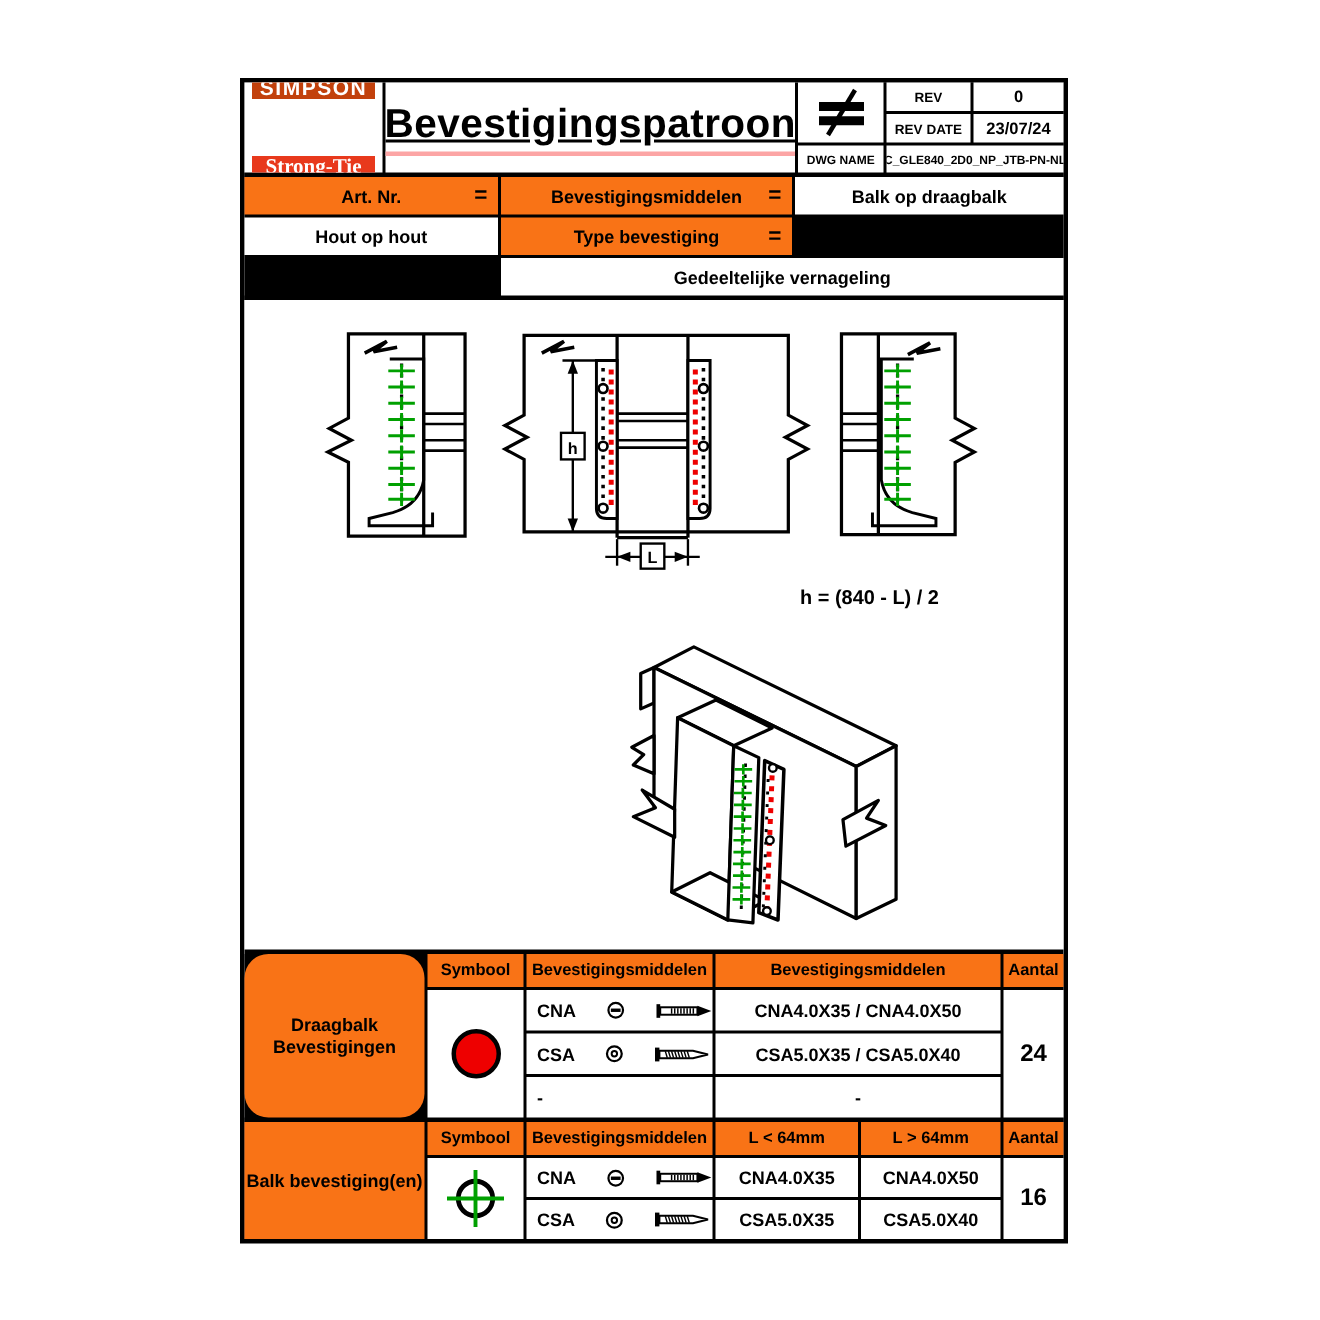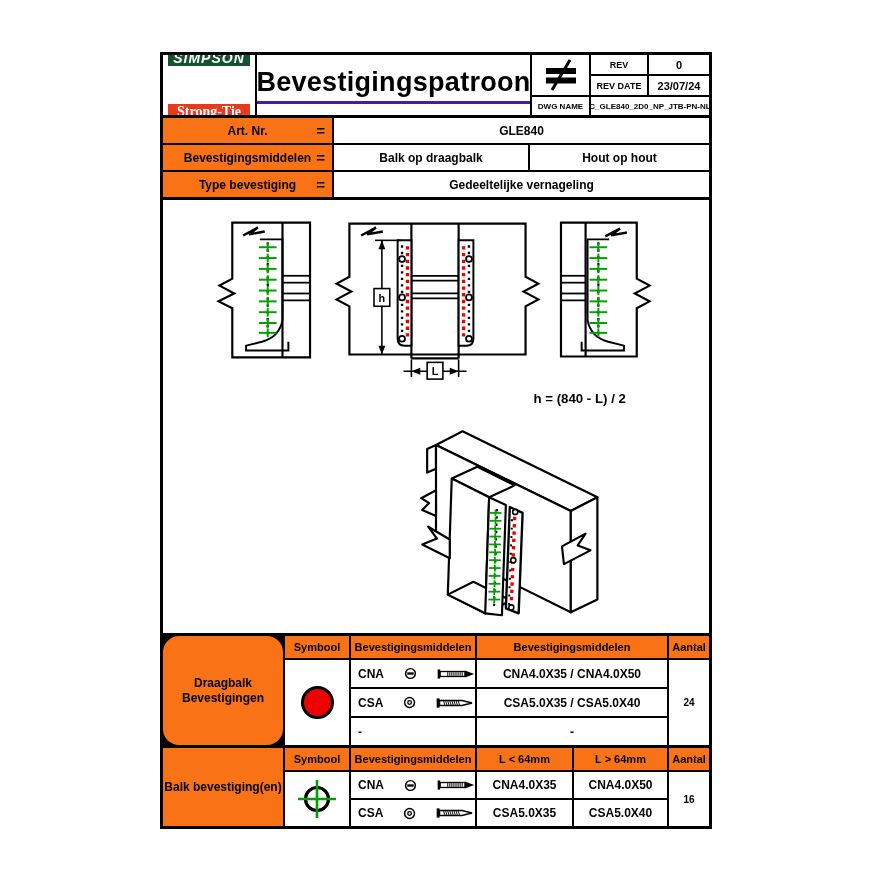--- a/index.html
+++ b/index.html
@@ -10,27 +10,27 @@
 
   
   .gridtab{display:grid;background:#000;gap:2px;}
   .cell{background:#fff;display:flex;align-items:center;justify-content:center;
         font-weight:bold;overflow:hidden;white-space:nowrap;}
   .gray{background:#f97316;}
 
   
   .hdr{grid-template-columns:92px 1fr 177px;height:60px;border-bottom:3px solid #000;flex:0 0 auto;}
   .logo-cell{flex-direction:column;gap:2px;padding:3px;box-sizing:border-box;justify-content:center;}
-  .logo-black{background:#14532d;color:#fff;font-size:14px;font-weight:bold;letter-spacing:1px;
-              width:82px;height:24px;display:flex;align-items:center;justify-content:center;font-style:italic;}
+  .logo-black{background:#c2410c;color:#fff;font-size:14px;font-weight:bold;letter-spacing:1px;
+              width:82px;height:24px;display:flex;align-items:center;justify-content:center;}
   .logo-red{background:#e8391c;color:#fff;font-size:14px;font-weight:bold;
             font-family:"Liberation Serif",serif;width:82px;height:24px;
             display:flex;align-items:center;justify-content:center;margin-top:36px;}
   .title-cell{font-size:27px;font-weight:bold;}
-  .title-cell .ttl{border-bottom:3px solid #4c1d95;padding:0 6px 3px 6px;letter-spacing:0.3px;}
+  .title-cell .ttl{border-bottom:3px solid #fca5a5;padding:0 6px 3px 6px;letter-spacing:0.3px;text-decoration:underline;}
   .tblock{display:grid;grid-template-columns:57px 56px 1fr;grid-template-rows:19px 19px 1fr;
           background:#000;gap:2px;}
   .tb-sym{grid-row:1/3;grid-column:1;}
   .tb-lab{font-size:9px;}
   .tb-val{font-size:11px;}
   .tb-dwgl{font-size:8px;}
   .tb-dwgv{font-size:8px;grid-column:2/4;}
 
   
   .art{grid-template-columns:169px 194px 1fr;grid-auto-rows:25px;border-bottom:3px solid #000;flex:0 0 auto;}
@@ -50,21 +50,21 @@
   
   .ftab1{grid-template-columns:120px 64px 124px 1fr 40px;
          grid-template-rows:22px 27px 27px 27px;border-bottom:3px solid #000;flex:0 0 auto;}
   .ftab2{grid-template-columns:120px 64px 124px 95px 1fr 40px;
          grid-template-rows:22px 26px 26px;flex:0 0 auto;}
   .rowlab{font-size:12px;line-height:1.2;text-align:center;white-space:normal;}
   .chead{font-size:11px;}
   .namecell{justify-content:flex-start;padding-left:7px;gap:20px;box-sizing:border-box;}
   .name{font-size:12px;}
   .spec{font-size:12px;}
-  .count{font-size:10px;}
+  .count{font-size:16px;}
   .red-dot{width:33px;height:33px;border-radius:50%;background:#ee0000;border:3px solid #000;box-sizing:border-box;}
 </style>
 </head>
 <body>
 
 <div class="page">
  <div class="sheet">
 
   <div class="gridtab hdr">
     <div class="cell logo-cell">
@@ -89,21 +89,20 @@
       <div class="cell tb-dwgl">DWG NAME</div>
       <div class="cell tb-dwgv">C_GLE840_2D0_NP_JTB-PN-NL</div>
     </div>
   </div>
 
   <div class="gridtab art">
     <div class="cell gray lab">
       <span>Art. Nr.</span>
       <span class="eq">=</span>
     </div>
-    <div class="cell val span2">GLE840</div>
 
     <div class="cell gray lab">
       <span>Bevestigingsmiddelen</span>
       <span class="eq">=</span>
     </div>
     <div class="cell val">Balk op draagbalk</div>
     <div class="cell val">Hout op hout</div>
 
     <div class="cell gray lab">
       <span>Type bevestiging</span>

